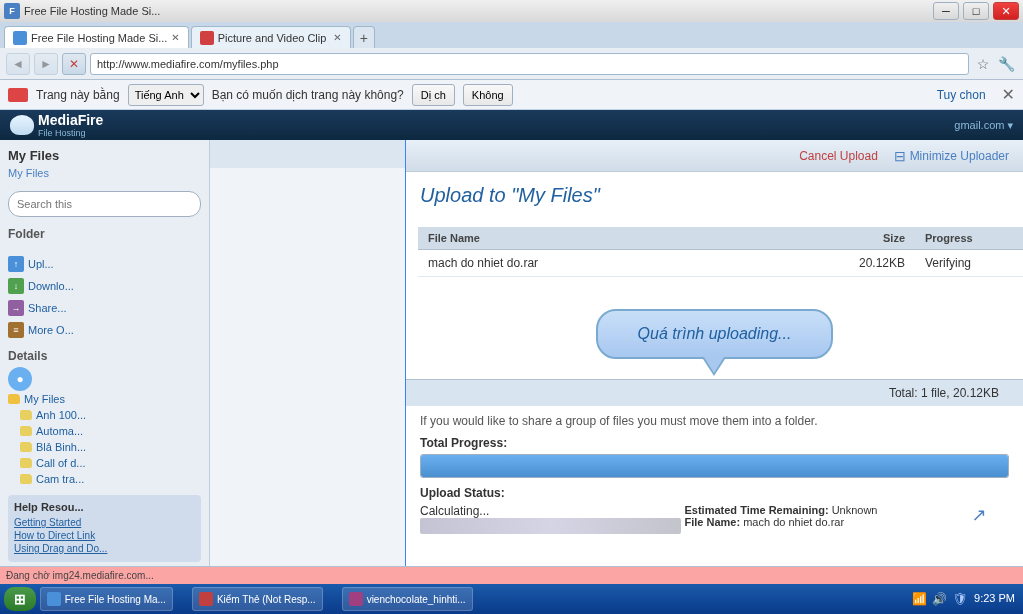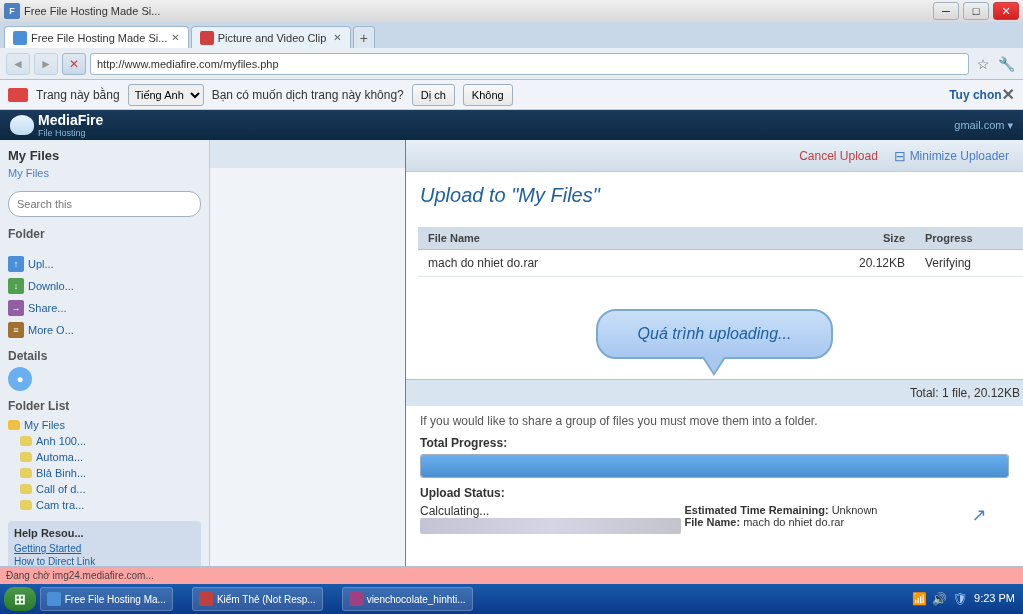--- a/index.html
+++ b/index.html
@@ -29,21 +29,21 @@
     .addr-icon { width: 20px; height: 20px; display: flex; align-items: center; justify-content: center; color: #666; font-size: 14px; cursor: pointer; }
 
     
     .translate-bar {
       background: #f0f4f8; border-bottom: 1px solid #c0d0e0; padding: 4px 8px;
       display: flex; align-items: center; gap: 8px; font-size: 12px; color: #333; height: 30px;
     }
     .translate-bar .flag { width: 20px; height: 14px; background: #d44; border-radius: 2px; display: flex; align-items: center; justify-content: center; }
     .lang-select { height: 22px; border: 1px solid #a0b0c0; border-radius: 3px; font-size: 11px; padding: 0 2px; }
     .translate-btn { height: 22px; padding: 0 8px; background: linear-gradient(to bottom, #f8f8f8, #e8e8e8); border: 1px solid #a0b0c0; border-radius: 3px; cursor: pointer; font-size: 11px; }
-    .translate-right { margin-left: auto; display: flex; align-items: center; gap: 0; font-size: 12px; font-weight: bold; }
+    .translate-right { margin-left: auto; display: flex; align-items: center; gap: 16px; font-size: 12px; }
     .translate-close { font-size: 16px; color: #666; cursor: pointer; }
 
     
     .mf-header { height: 30px; background: linear-gradient(to bottom, #1a3a5c, #0d2840); display: flex; align-items: center; padding: 0 10px; }
     .mf-logo { display: flex; align-items: center; gap: 4px; }
     .mf-logo-flame { width: 24px; height: 20px; background: linear-gradient(to bottom, #e8f4ff, #c0dcf0); border-radius: 50% 50% 40% 40%; }
     .mf-logo-text { color: white; font-size: 14px; font-weight: bold; }
     .mf-logo-sub { color: #8ab8d8; font-size: 9px; }
     .mf-header-right { margin-left: auto; color: #8ab8d8; font-size: 11px; display: flex; align-items: center; gap: 4px; }
 
@@ -123,21 +123,21 @@
       bottom: -19px;
       left: 50%;
       transform: translateX(-50%);
       width: 0; height: 0;
       border-left: 11px solid transparent;
       border-right: 11px solid transparent;
       border-top: 17px solid #7aaad0;
     }
 
     
-    .file-table-footer { background: #d8e4f0; padding: 6px 3px; text-align: right; font-size: 12px; color: #333; border-top: 1px solid #b0c0d0; }
+    .file-table-footer { background: #d8e4f0; padding: 6px 24px; text-align: right; font-size: 12px; color: #333; border-top: 1px solid #b0c0d0; }
 
     
     .upload-status-area { padding: 8px 14px; }
     .share-note { font-size: 12px; color: #555; margin-bottom: 8px; }
     .total-progress-label { font-size: 12px; font-weight: bold; color: #333; margin-bottom: 4px; }
     .progress-bar-container { background: #d0dce8; border: 1px solid #a0b0c0; border-radius: 3px; height: 24px; margin-bottom: 8px; overflow: hidden; }
     .progress-bar-fill { height: 100%; background: linear-gradient(to bottom, #6ab0f0, #4a90d0); width: 100%; border-radius: 2px; }
     .progress-pct { font-size: 11px; color: #444; text-align: right; margin-top: -20px; padding-right: 6px; position: relative; z-index: 1; color: #fff; font-weight: bold; line-height: 24px; }
     .upload-status-label { font-size: 12px; font-weight: bold; color: #333; margin-bottom: 4px; }
     .upload-status-grid { display: grid; grid-template-columns: 1fr 1fr 60px; align-items: start; gap: 4px; }
@@ -268,21 +268,20 @@
         <span>Share...</span>
       </div>
       <div class="folder-action">
         <div class="folder-action-icon" style="background:#a07030;">≡</div>
         <span>More O...</span>
       </div>
 
       <div class="details-section">Details</div>
       <div class="detail-icon">●</div>
 
-      <div class="folder-list-header" style="margin-top:8px;">Folder List</div>
       <div class="folder-item">
         <div class="folder-item-icon" style="background:#f0c040;"></div>
         <span>My Files</span>
       </div>
       <div class="folder-item" style="padding-left:12px;">
         <div class="folder-item-icon"></div>
         <span>Anh 100...</span>
       </div>
       <div class="folder-item" style="padding-left:12px;">
         <div class="folder-item-icon"></div>

